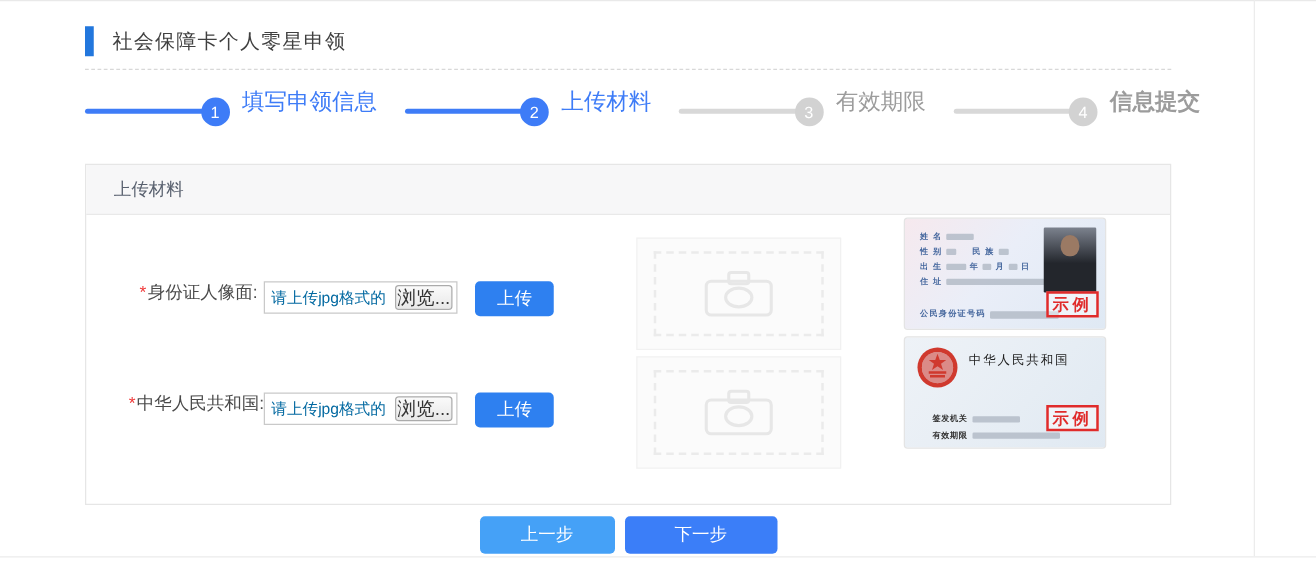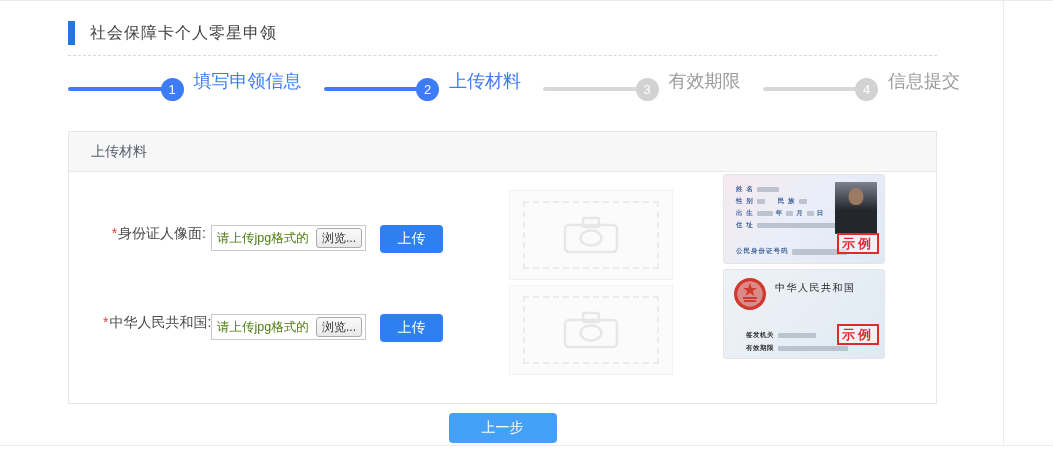--- a/index.html
+++ b/index.html
@@ -19,37 +19,37 @@
 
   
   .steps { margin-top:21px; height:24px; display:flex; align-items:center; width:892px; }
   .step-line { flex:1 1 auto; height:4px; border-radius:2px; background:#d8d8d8; }
   .step-line.active { background:#3e7cf7; }
   .step-circle { flex:0 0 auto; width:23px; height:23px; border-radius:50%; background:#d2d2d2;
     color:#fff; font-size:13px; display:flex; align-items:center; justify-content:center; margin-left:-2px; }
   .step-circle.active { background:#3e7cf7; }
   .step-label { flex:0 0 auto; font-size:18px; color:#9c9c9c; margin:0 22px 16px 10px; }
   .step-label.active { color:#3e7cf7; }
-  .step-label:last-child { margin-right:0; }
+  .step-label:last-child { margin-right:0;font-weight:bold; }
 
   
   .panel { margin-top:30px; width:869px; height:273px; border:1px solid #e6e6e6; background:#fff; }
   .panel-header { height:40px; line-height:39px; padding-left:22px; background:#f7f7f8;
     border-bottom:1px solid #e9e9e9; font-size:14px; color:#58606e; }
   .panel-body { position:relative; height:231px; }
 
   .field-row { position:absolute; left:34px; height:28px; display:flex; align-items:flex-start; }
   .field-row.row1 { top:53px; }
   .field-row.row2 { top:142px; }
   .field-label { width:103px; text-align:right; font-size:14px; color:#4a4a4a; white-space:nowrap; }
   .req { color:#f03b3b; margin-right:1px; }
   .file-input { margin-left:5px; width:155px; height:26px; border:1px solid #c9c9c9; background:#fff;
     display:flex; align-items:center; cursor:pointer; }
-  .file-text { flex:1; font-size:12.5px; color:#4d7c0f; padding-left:5px; white-space:nowrap; overflow:hidden; }
-  .browse-btn { flex:0 0 auto; width:46px; height:20px; margin-right:3px; font-size:12px; color:#333;
+  .file-text { flex:1; font-size:12.5px; color:#0369a1; padding-left:5px; white-space:nowrap; overflow:hidden; }
+  .browse-btn { flex:0 0 auto; width:46px; height:20px; margin-right:3px; font-size:15px; color:#333;
     background:linear-gradient(#fafafa,#e8e8e8); border:1px solid #ababab; border-radius:3px; cursor:pointer;
     font-family:inherit; }
   .upload-btn { margin-left:14px; width:63px; height:28px; background:#2e80f0; color:#fff; border:none;
     border-radius:4px; font-size:14px; cursor:pointer; font-family:Liberation Sans, sans-serif; }
 
   
   .preview-col { position:absolute; left:440px; top:18px; width:164px; }
   .preview-box { position:relative; width:164px; height:90px; background:#fbfbfb; border:1px solid #f1f1f1; margin-bottom:5px; }
   .preview-dashed { position:absolute; left:13px; right:13px; top:10px; bottom:10px; border:2px dashed #ebebeb; }
   .camera-icon { position:absolute; left:50%; top:50%; transform:translate(-50%,-50%); }
@@ -215,16 +215,17 @@
             </div>
             <span class="stamp" style="right:5px; bottom:13px;">示例</span>
           </div>
 
         </div>
       </div>
     </div>
 
     <div class="footer-buttons">
       <button class="prev-btn">上一步</button>
+      <button class="next-btn">下一步</button>
     </div>
 
   </div>
 </div>
 
 </body></html>

